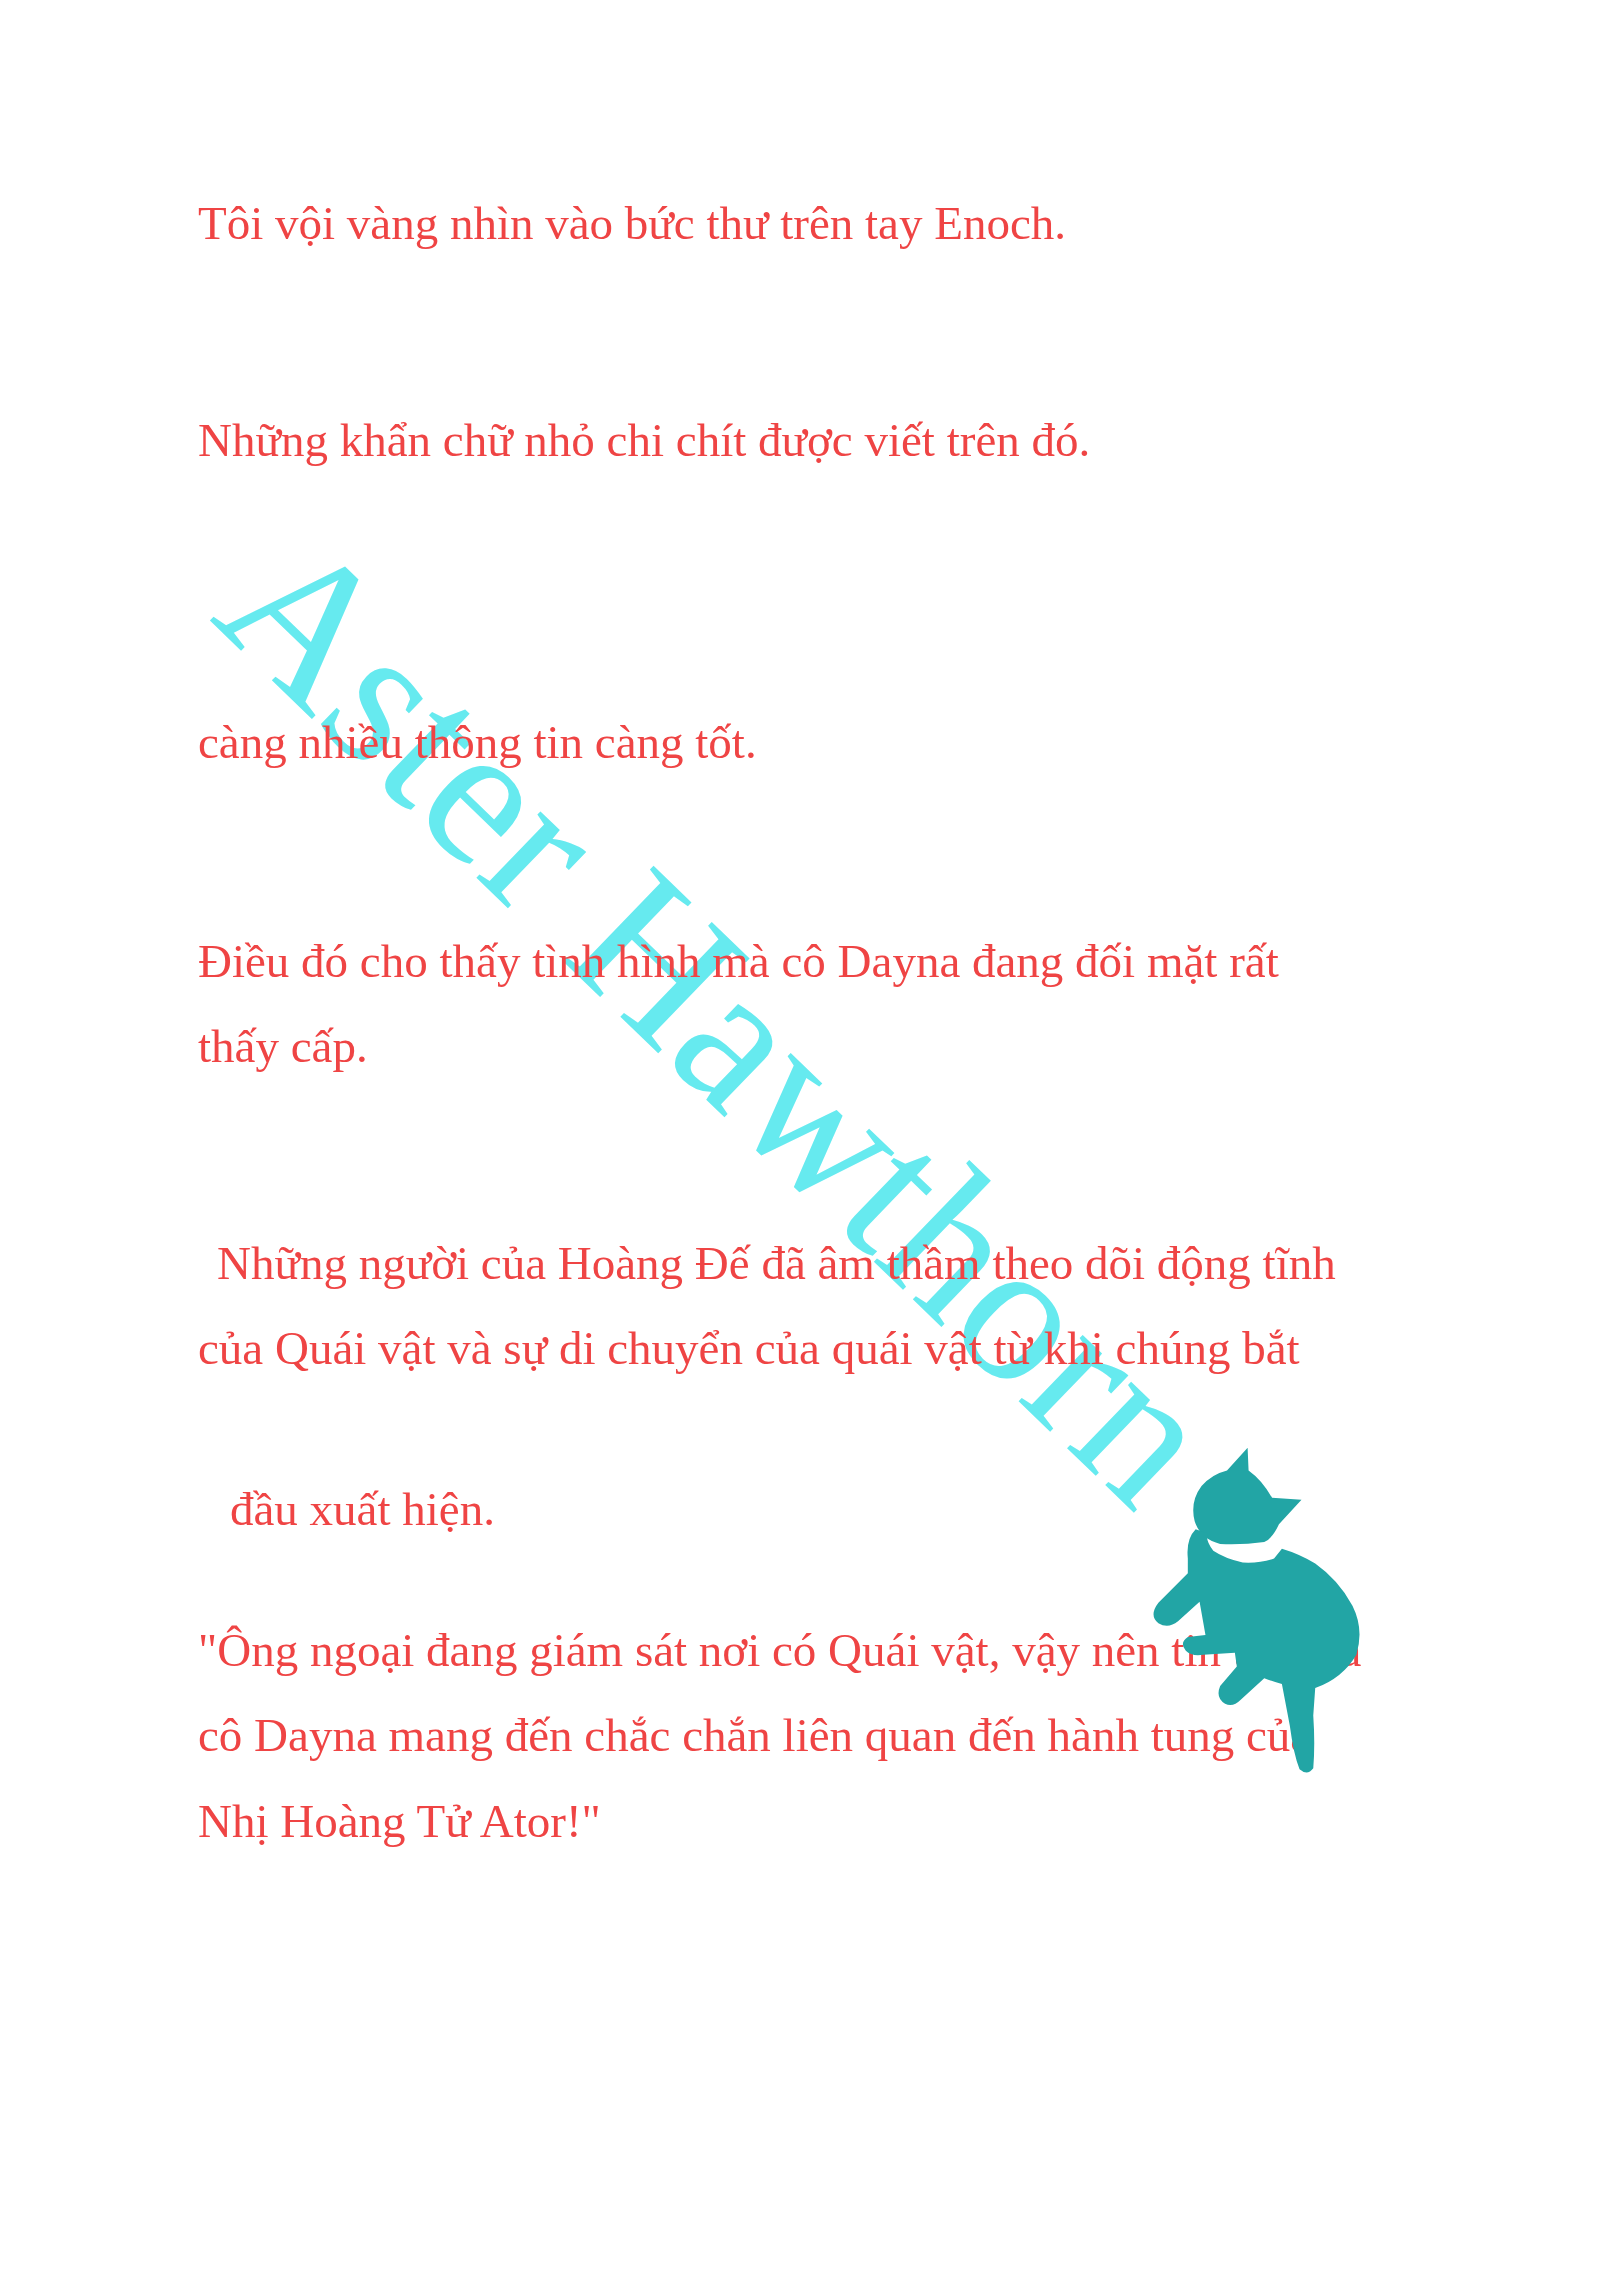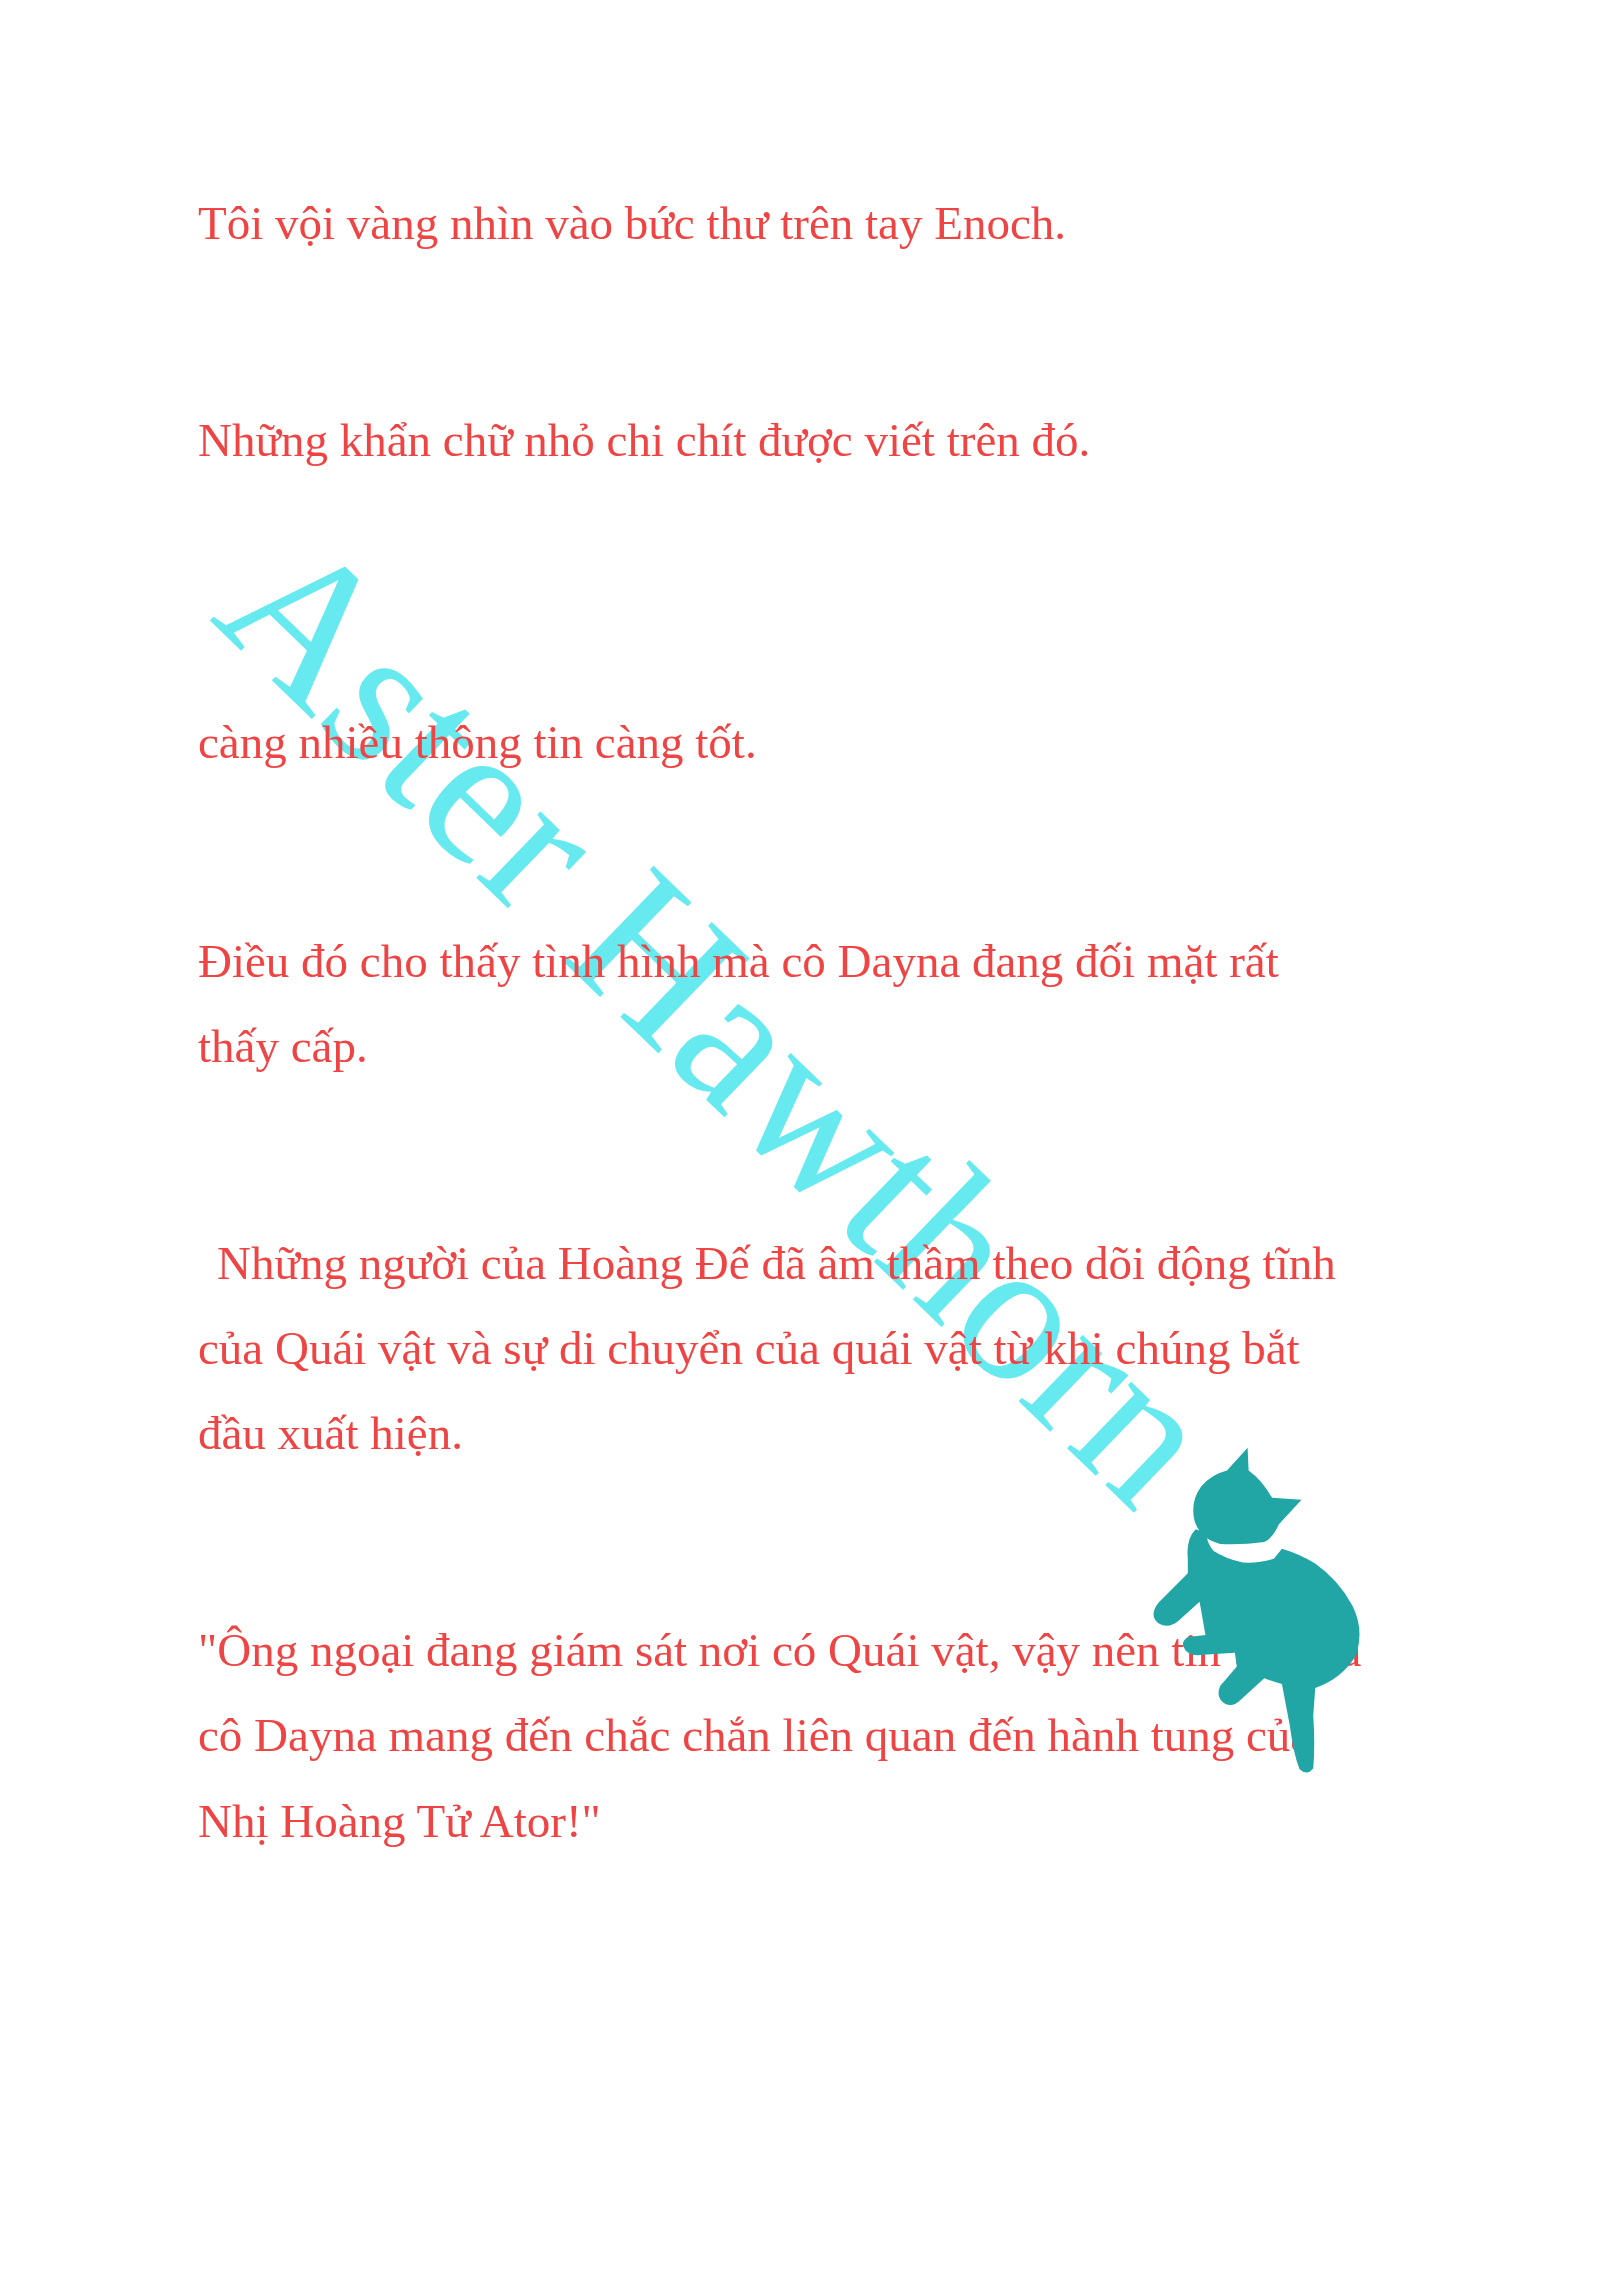--- a/index.html
+++ b/index.html
@@ -63,21 +63,21 @@
 
   <div class="line" style="top:417px;">Những khẩn chữ nhỏ chi chít được viết trên đó.</div>
 
   <div class="line" style="top:719px;">càng nhiều thông tin càng tốt.</div>
 
   <div class="line" style="top:938px;text-align:right;">Điều đó cho thấy tình hình mà cô Dayna đang đối mặt rất</div>
   <div class="line" style="top:1023px;">thấy cấp.</div>
 
   <div class="line" style="top:1240px;margin-left:19px;">Những người của Hoàng Đế đã âm thầm theo dõi động tĩnh</div>
   <div class="line" style="top:1325px;">của Quái vật và sự di chuyển của quái vật từ khi chúng bắt</div>
-  <div class="line" style="top:1410px;">đầu xuất hiện.</div>
+  <div class="line" style="top:1486px;margin-left:32px;">đầu xuất hiện.</div>
 
   <div class="line" style="top:1627px;">"Ông ngoại đang giám sát nơi có Quái vật, vậy nên tin tức mà</div>
   <div class="line" style="top:1712px;">cô Dayna mang đến chắc chắn liên quan đến hành tung của</div>
   <div class="line" style="top:1798px;">Nhị Hoàng Tử Ator!"</div>
 
   <svg class="cat" viewBox="0 0 1654 2339" xmlns="http://www.w3.org/2000/svg">
     <g fill="#22a5a5">
 
       <path d="M1273 1477 L1274 1500 Q1288 1510 1298 1528 L1328 1530 L1305 1555 Q1298 1570 1290 1573 Q1268 1576 1245 1575 Q1225 1570 1219 1552 Q1214 1532 1226 1516 Q1236 1504 1252 1500 Z"></path>
 

